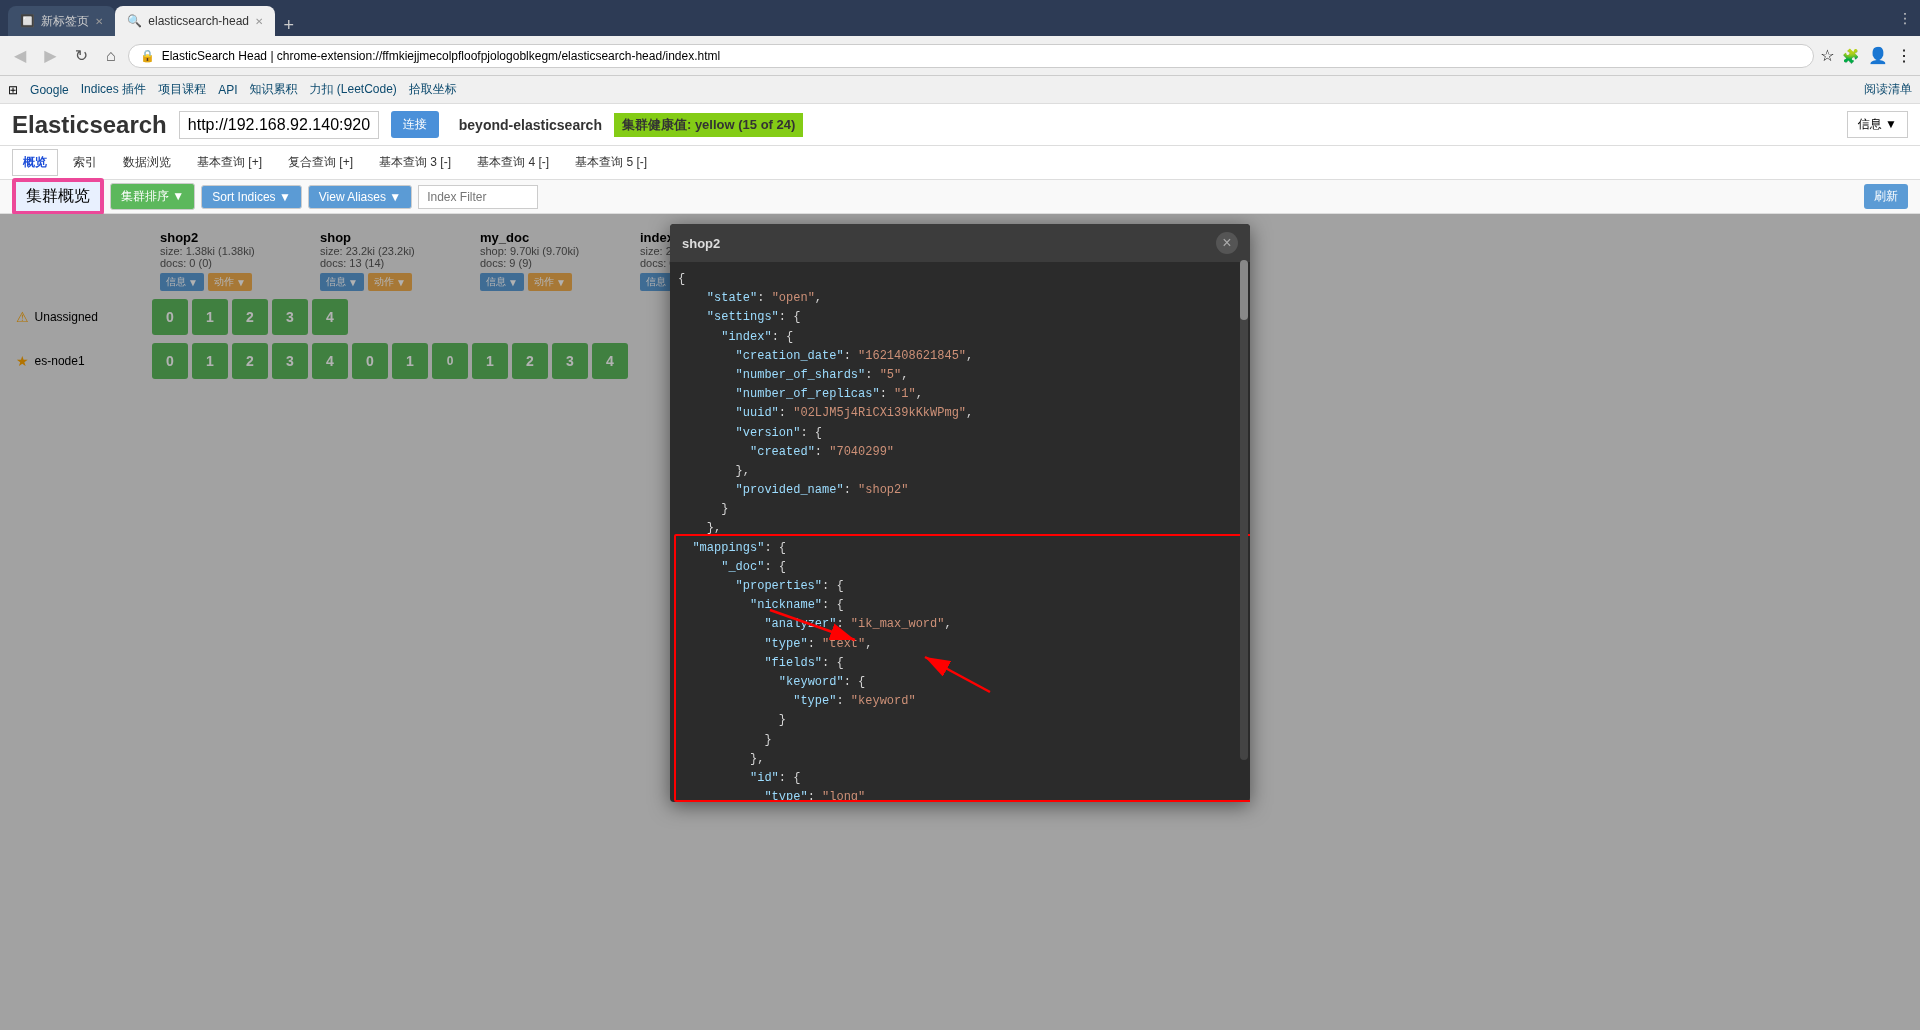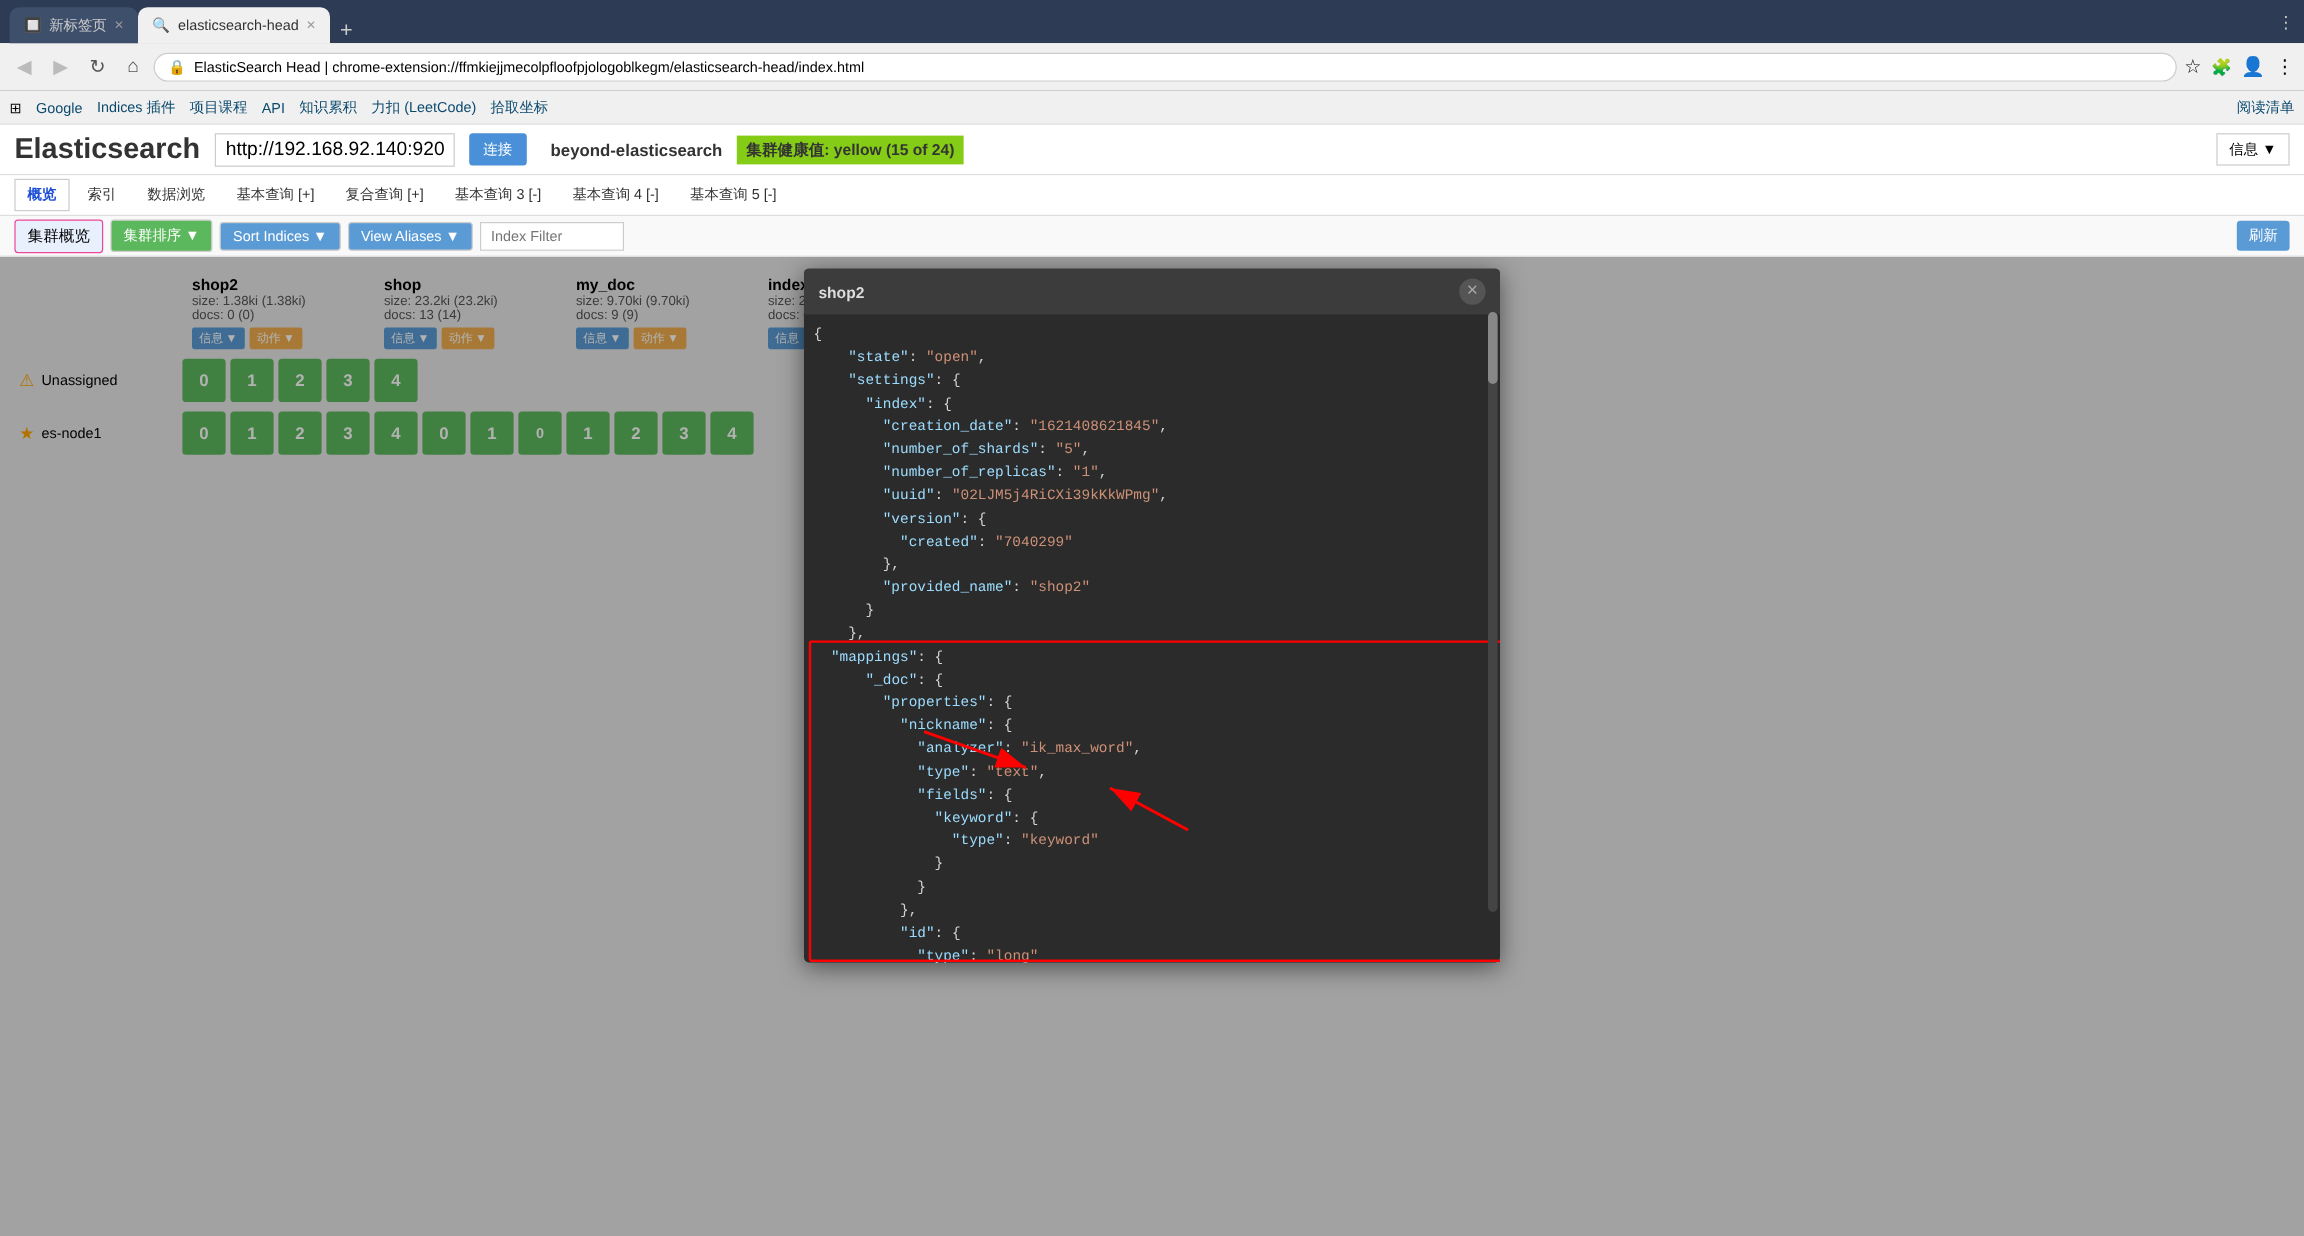--- a/index.html
+++ b/index.html
@@ -33,21 +33,21 @@
     .health-badge { background: #84cc16; color: #333; font-weight: bold; padding: 3px 8px; font-size: 13px; }
     .refresh-btn-header { margin-left: auto; background: white; border: 1px solid #ccc; padding: 4px 10px; cursor: pointer; font-size: 12px; }
 
     
     .nav-tabs { background: white; display: flex; align-items: center; padding: 0 12px; border-bottom: 1px solid #ddd; height: 34px; gap: 4px; }
     .nav-tab { padding: 4px 10px; font-size: 12px; cursor: pointer; color: #333; border: 1px solid transparent; }
     .nav-tab.active { color: #1d4ed8; font-weight: bold; border: 1px solid #ccc; font-family: Liberation Mono, monospace; }
 
     
     .toolbar { background: #f9f9f9; display: flex; align-items: center; padding: 4px 12px; border-bottom: 1px solid #ddd; gap: 6px; height: 34px; }
-    .toolbar-btn { padding: 4px 10px; font-size: 13px; cursor: pointer; border: 1px solid #ec4899; background: white; border-radius: 3px; }
+    .toolbar-btn { padding: 4px 10px; font-size: 16px; cursor: pointer; border: 4px solid #ec4899; background: white; border-radius: 3px; }
     .toolbar-btn.active { background: #e8f0fe; }
     .dropdown-btn { display: flex; align-items: center; gap: 4px; padding: 4px 10px; font-size: 12px; cursor: pointer; border: 1px solid #ccc; background: #5b9bd5; color: white; border-radius: 3px; }
     .dropdown-btn.green { background: #5cb85c; }
     .dropdown-btn.blue { background: #5b9bd5; }
     .index-filter-input { border: 1px solid #ccc; padding: 4px 8px; font-size: 12px; width: 120px; }
     .refresh-btn { margin-left: auto; background: #5b9bd5; color: white; border: none; padding: 4px 10px; cursor: pointer; font-size: 12px; border-radius: 3px; }
 
     
     .main-content { background: #e8e8e8; padding: 12px; position: relative; height: calc(1030px - 36px - 40px - 28px - 42px - 34px - 34px); overflow: hidden; }
 
@@ -186,21 +186,21 @@
       <div class="index-name">shop</div>
       <div class="index-info">size: 23.2ki (23.2ki)</div>
       <div class="index-info">docs: 13 (14)</div>
       <div class="index-btns">
         <button class="btn-sm-info">信息 <span>▼</span></button>
         <button class="btn-sm-action">动作 <span>▼</span></button>
       </div>
     </div>
     <div class="index-col">
       <div class="index-name">my_doc</div>
-      <div class="index-info">size: 9.70ki (9.70ki)</div>
+      <div class="index-info">shop: 9.70ki (9.70ki)</div>
       <div class="index-info">docs: 9 (9)</div>
       <div class="index-btns">
         <button class="btn-sm-info">信息 <span>▼</span></button>
         <button class="btn-sm-action">动作 <span>▼</span></button>
       </div>
     </div>
     <div class="index-col">
       <div class="index-name">index_mapping</div>
       <div class="index-info">size: 283B (283B)</div>
       <div class="index-info">docs: 0 (0)</div>

